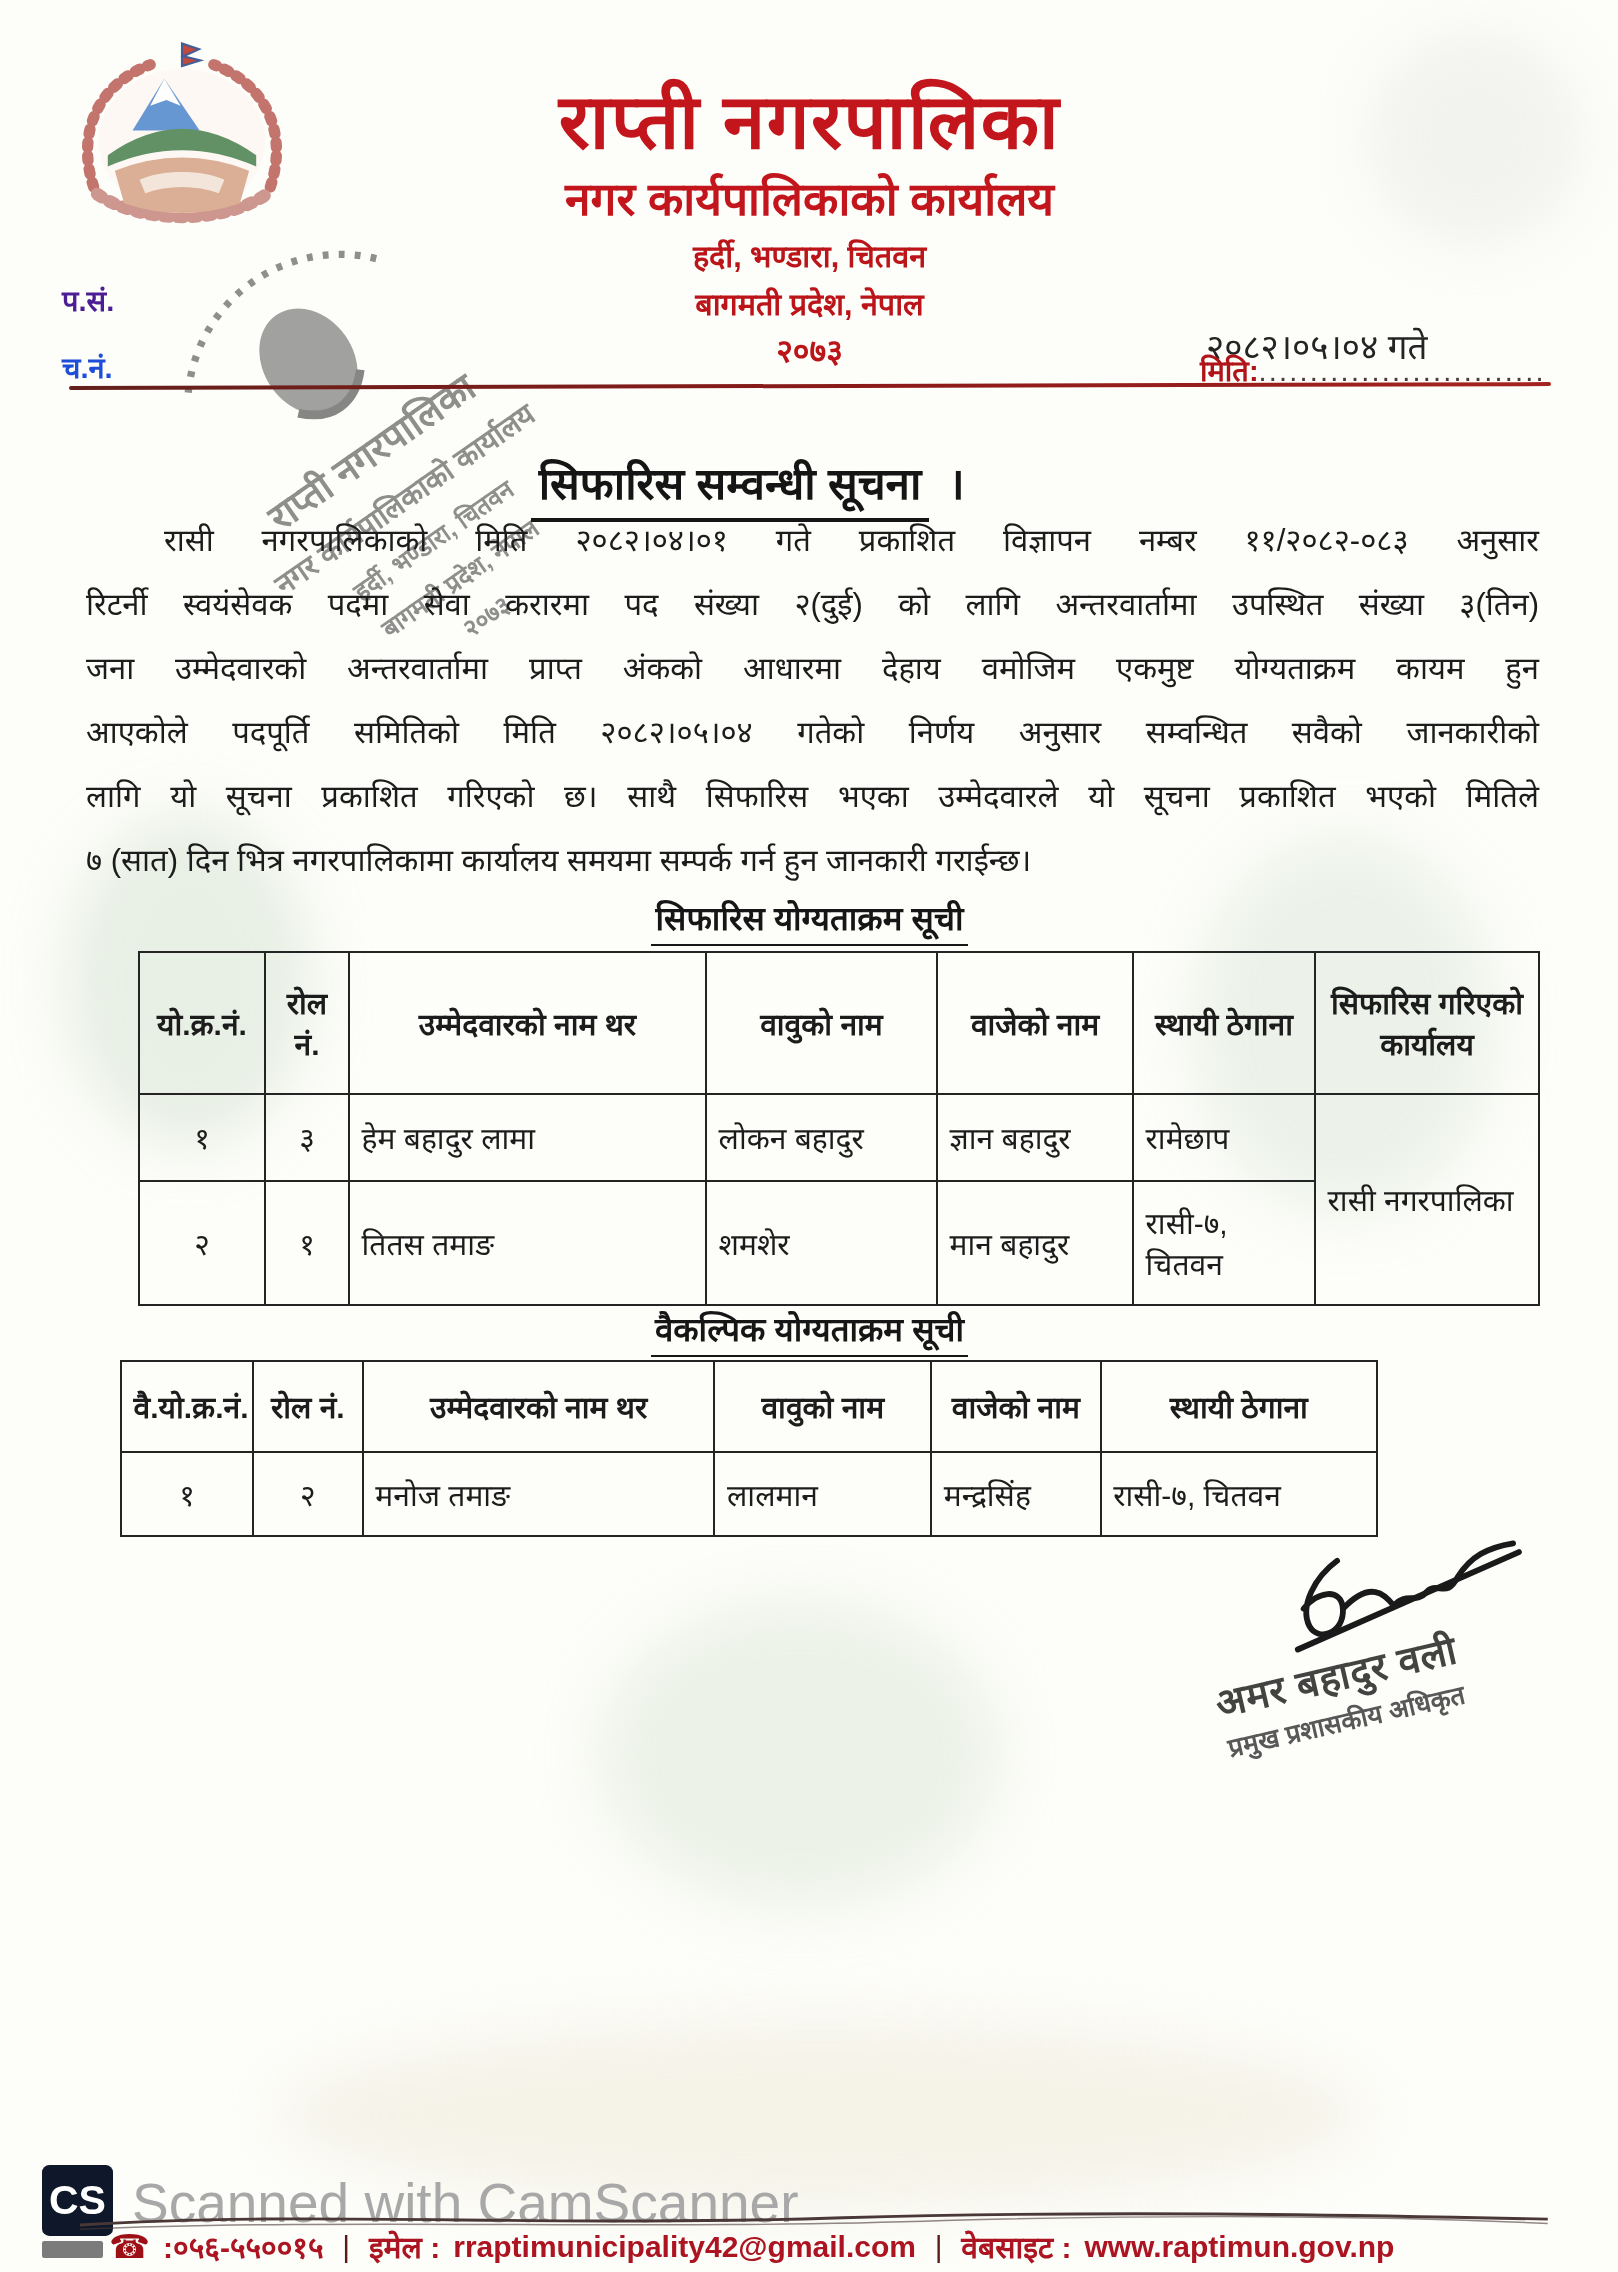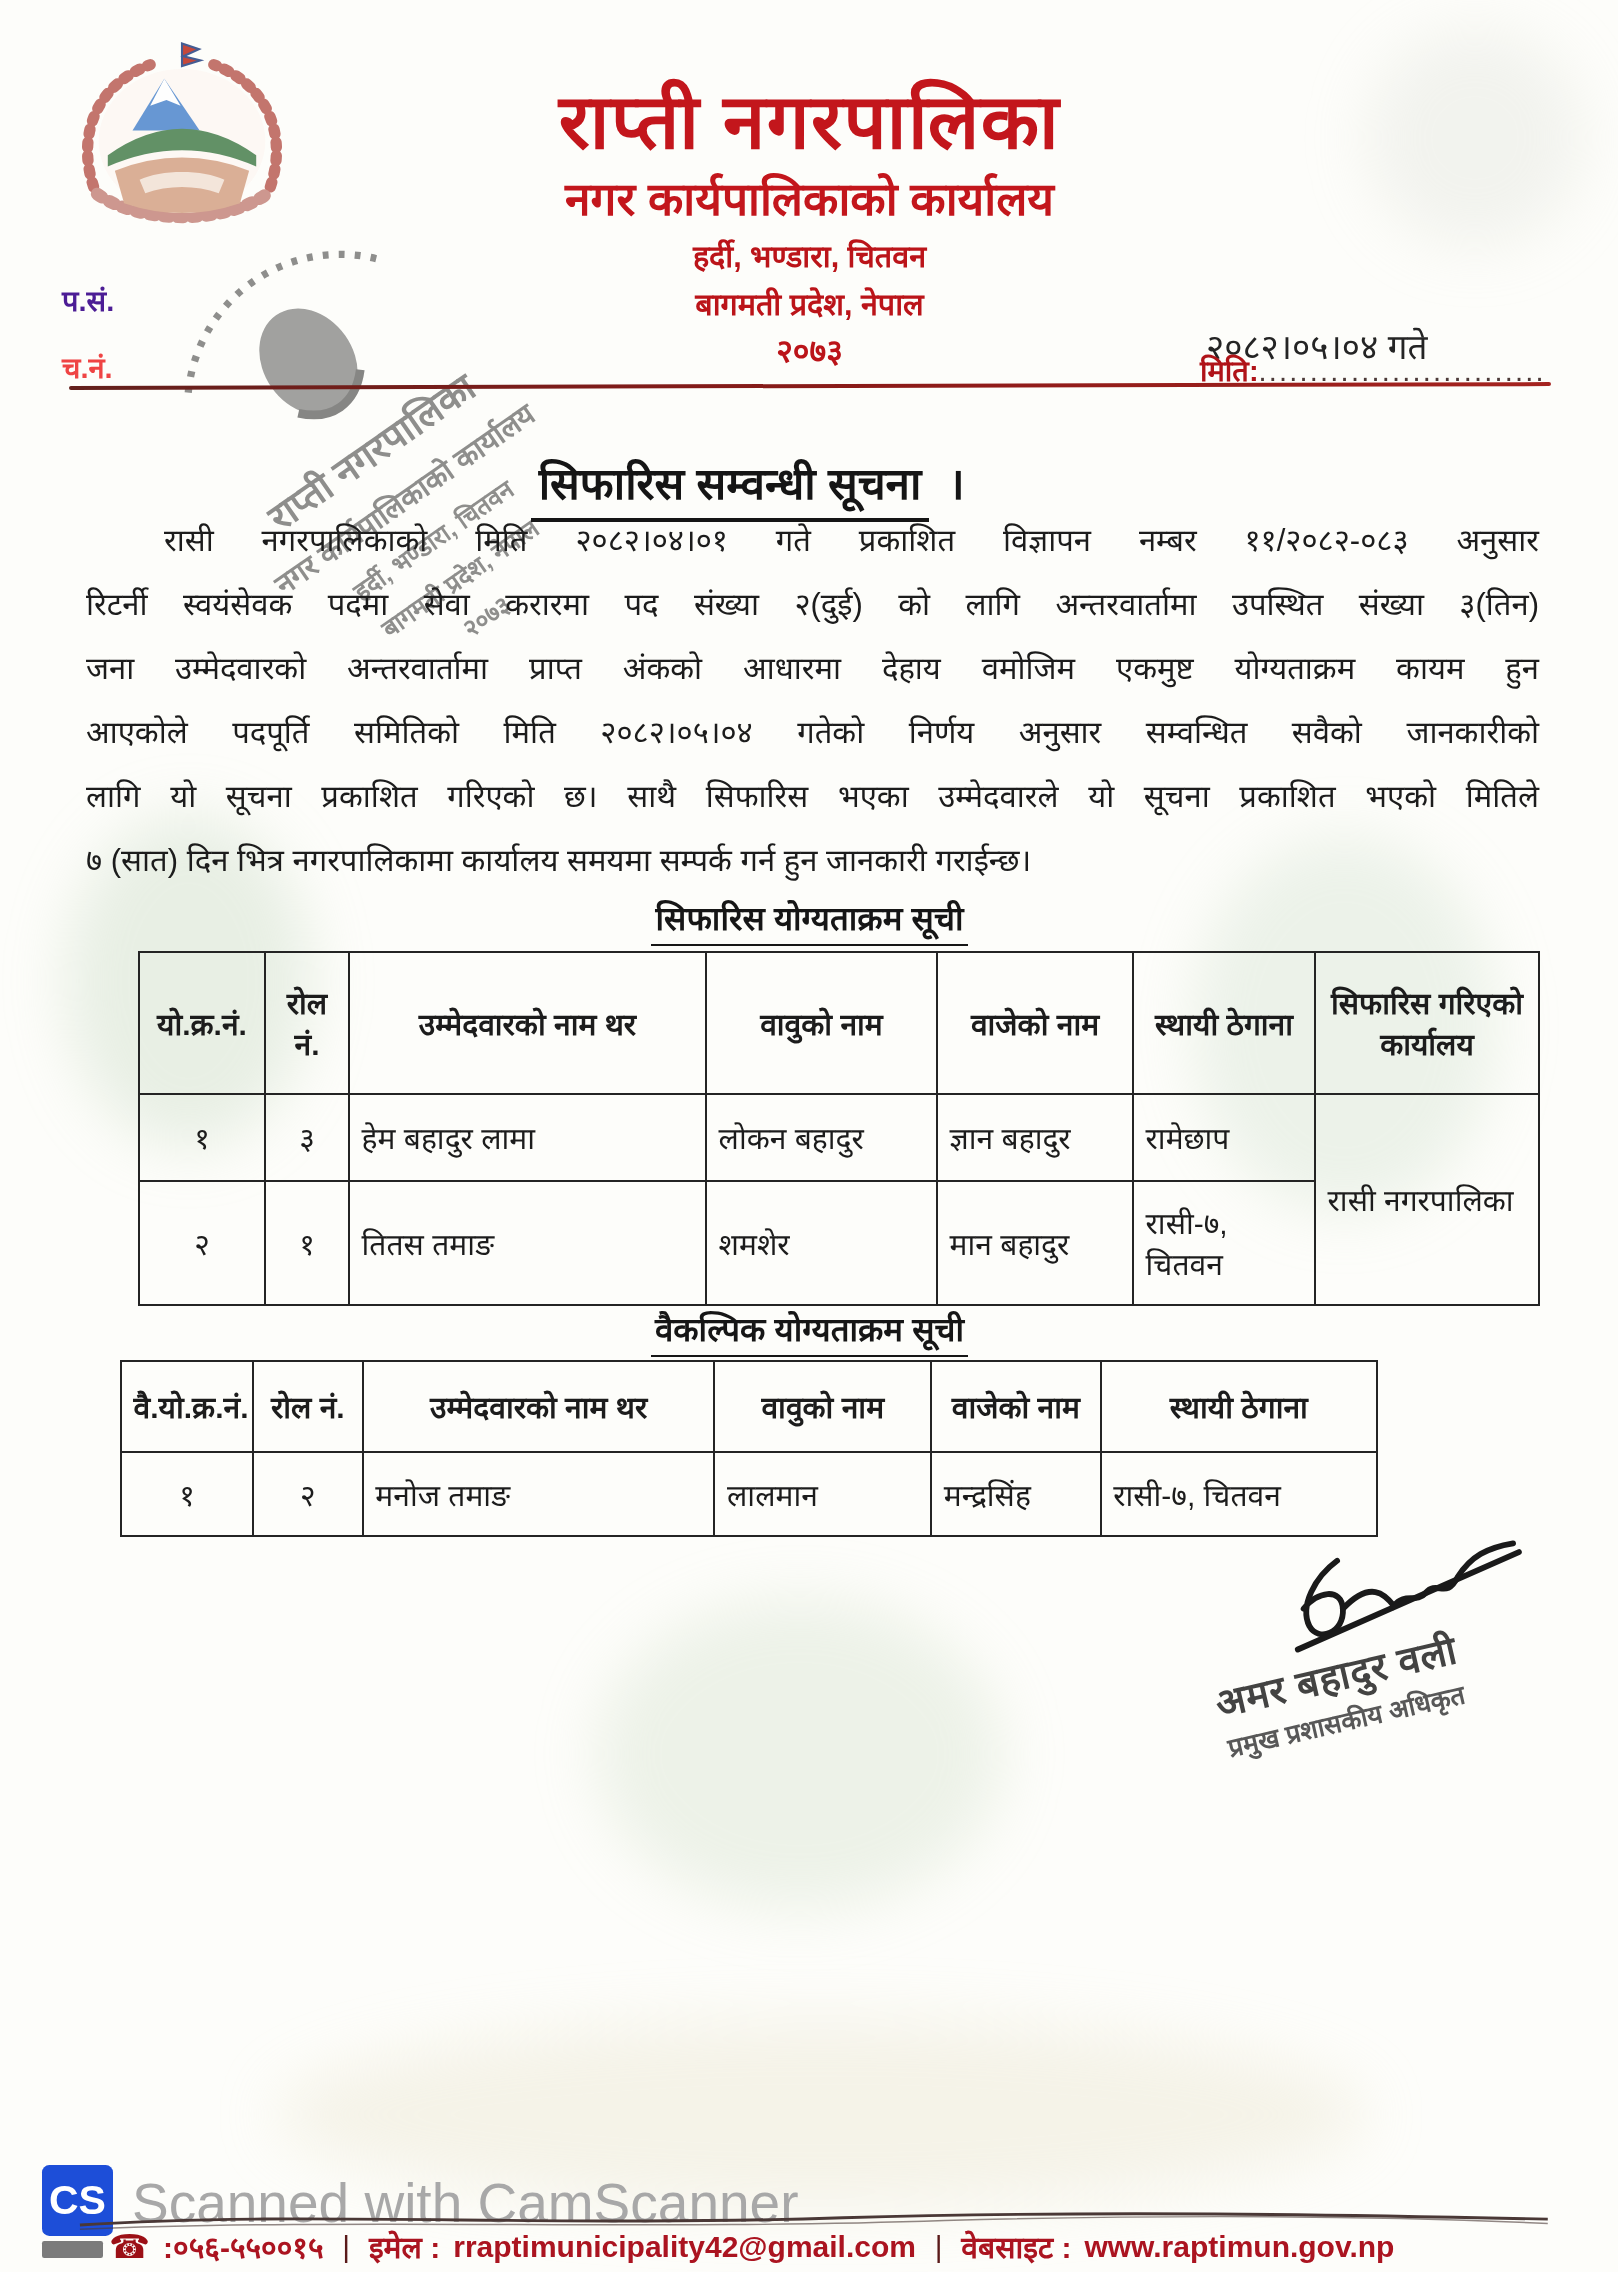--- a/index.html
+++ b/index.html
@@ -25,21 +25,21 @@
     font-size:46px;font-weight:700;color:#c3161c;}
   .hdr-addr1{position:absolute;left:0;top:234px;width:1619px;text-align:center;
     font-size:30.5px;font-weight:700;color:#bb1419;}
   .hdr-addr2{position:absolute;left:0;top:282px;width:1619px;text-align:center;
     font-size:30.5px;font-weight:700;color:#bb1419;}
   .hdr-year{position:absolute;left:0;top:328px;width:1619px;text-align:center;
     font-size:32px;font-weight:700;color:#bb1419;}
   .stamp-svg{position:absolute;left:44px;top:124px;width:654px;height:654px;
     opacity:.62;mix-blend-mode:multiply;pointer-events:none;}
   .refno{position:absolute;left:62px;top:280px;font-size:29px;font-weight:700;color:#4c1d95;}
-  .chno{position:absolute;left:62px;top:347px;font-size:29px;font-weight:700;color:#ef4444;}
+  .chno{position:absolute;left:62px;top:347px;font-size:29px;font-weight:700;color:#1d4ed8;}
   .date-value{position:absolute;left:1206px;top:311px;font-size:35px;font-weight:500;color:#242424;margin-top:11px;}
   .date-line{position:absolute;left:1200px;top:350px;font-size:29px;font-weight:700;color:#b01318;}
   .date-line .dots{color:#4c3a38;font-weight:400;letter-spacing:2.2px;}
   .red-rule{position:absolute;left:69px;top:384px;width:1482px;height:3.6px;
     background:linear-gradient(90deg,#63201c,#8c1a18 55%,#a5231f);border-radius:2.2px;transform:rotate(-.15deg);}
 
   
   .title-wrap{position:absolute;left:0;top:404px;width:1496px;text-align:center;margin-top:48px;}
   .title-main{display:inline-block;font-size:44px;font-weight:700;color:#151515;
     border-bottom:4.4px solid #151515;padding:0 7.3px 5.8px 7.3px;}
@@ -67,21 +67,21 @@
   .cell-c{text-align:center;} .cell-l{text-align:left;}
 
   
   .sig-svg{position:absolute;left:1228px;top:1533px;width:320px;height:153px;}
   .stamp-name{position:absolute;left:1122px;top:1648px;width:436px;text-align:center;
     transform:rotate(-13deg);color:#2f2f2f;opacity:.9;}
   .stamp-name .nm{font-size:39px;font-weight:700;letter-spacing:0.7px;}
   .stamp-name .dg{font-size:26px;font-weight:600;color:#474747;margin-top:1.5px;}
 
   
-  .cs-badge{position:absolute;left:42px;top:2165px;width:71px;height:71px;background:#1d4ed8;
+  .cs-badge{position:absolute;left:42px;top:2165px;width:71px;height:71px;background:#0f172a;
     border-radius:7.3px;display:flex;align-items:center;justify-content:center;}
   .cs-badge span{color:#fff;font-size:41px;font-weight:700;font-family:"Liberation Sans",sans-serif;}
   .cs-tab{position:absolute;left:42px;top:2241px;width:61px;height:17.4px;background:#7b7b7b;border-radius:2.2px;}
   .cs-text{position:absolute;left:132px;top:2171px;font-size:55px;color:#a8a8a8;
     font-family:"Liberation Sans",sans-serif;font-weight:400;text-align:right;}
   .scan-line{position:absolute;left:0;top:2190px;width:1619px;height:51px;}
 
   .contact{position:absolute;left:109px;top:2226px;width:1424px;font-size:30px;
     color:#ab1420;font-weight:700;display:flex;align-items:center;gap:13px;white-space:nowrap;}
   .contact .phone-ic{font-size:33px;color:#9c1016;}

